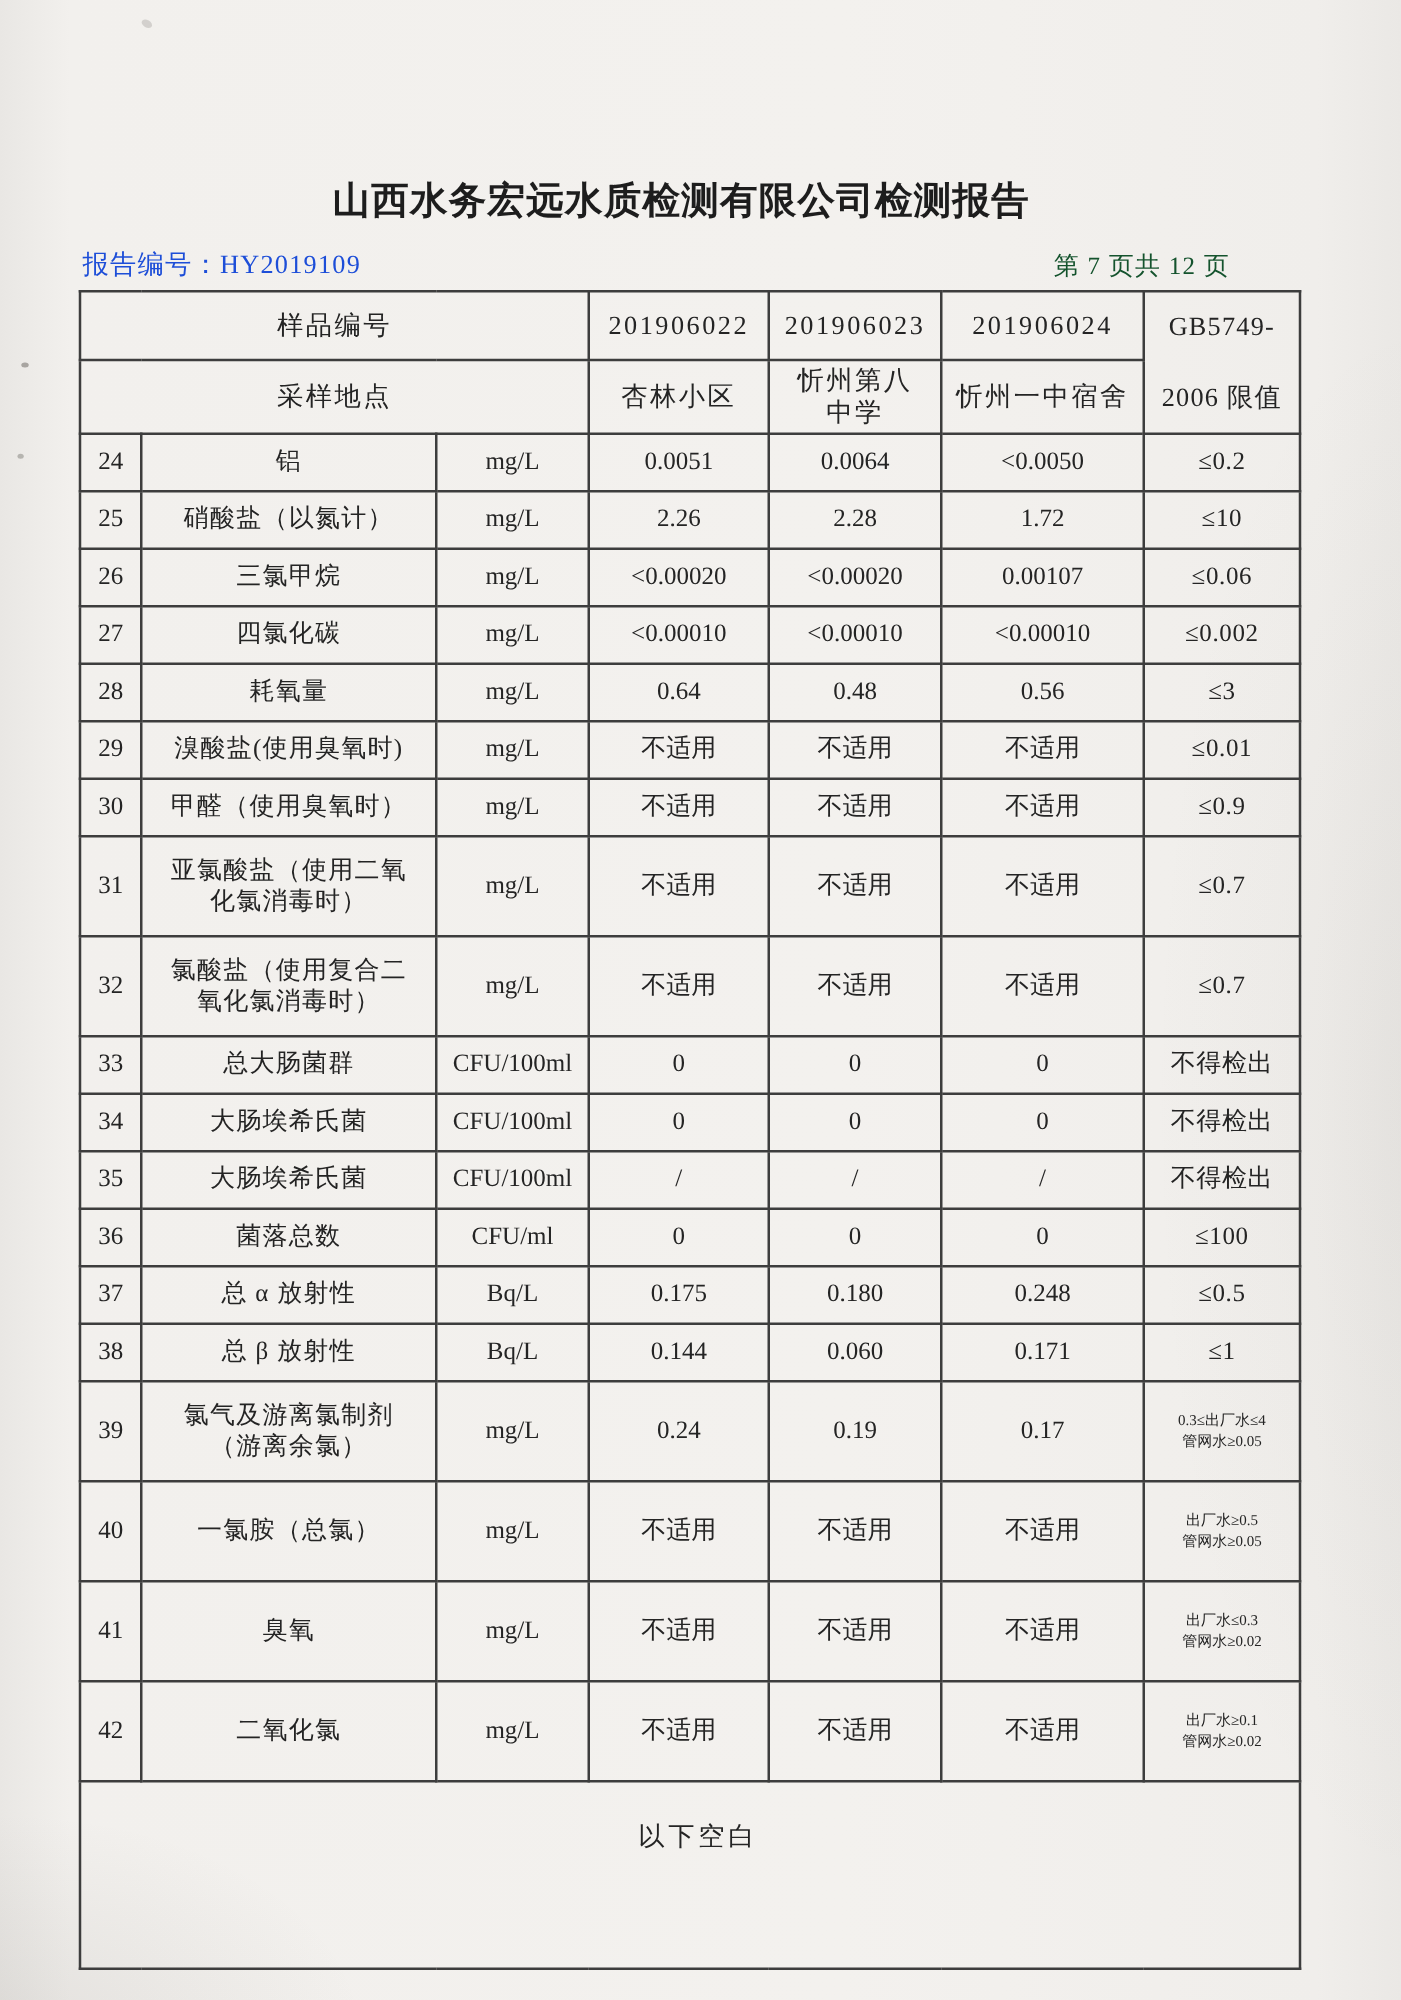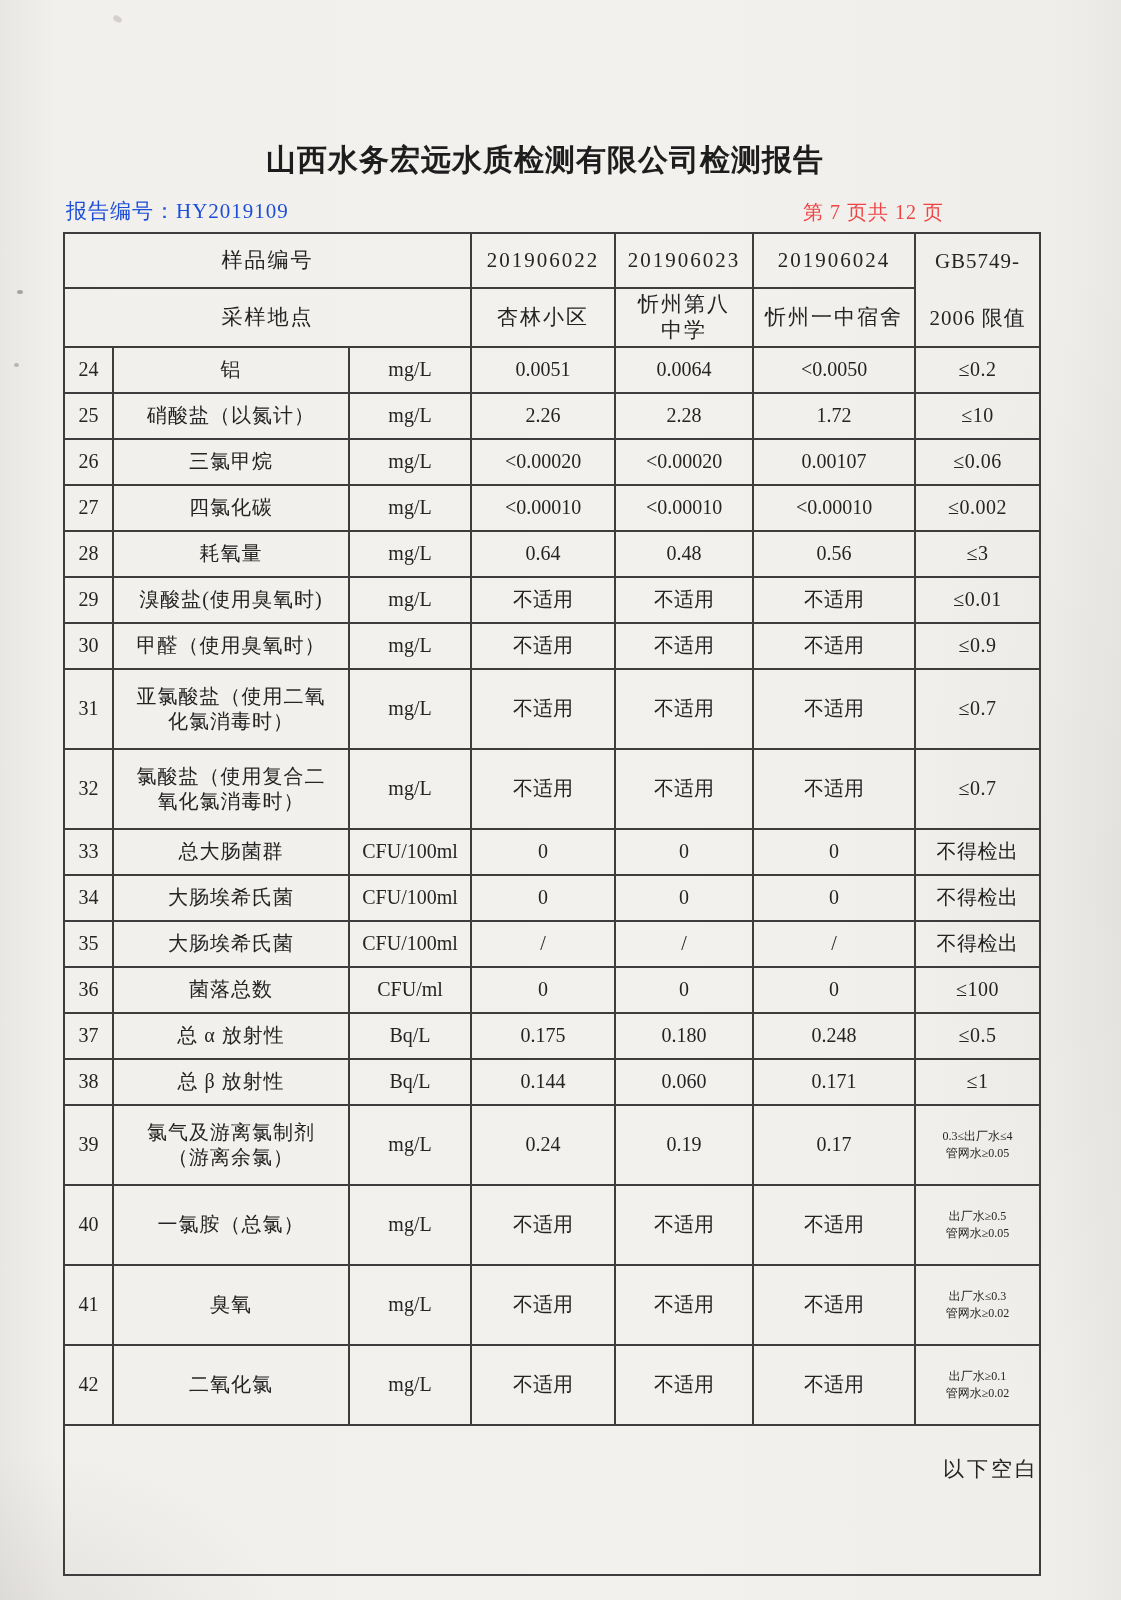--- a/index.html
+++ b/index.html
@@ -36,24 +36,24 @@
     top: 197px;
     left: 66px;
     font-size: 21px;
     letter-spacing: 1px;
     color: #1d4ed8;
   }
 
   .page-indicator {
     position: absolute;
     top: 199px;
-    left: 803px;
+    left: 843px;
     font-size: 20px;
     letter-spacing: 1px;
-    color: #ef4444;
+    color: #14532d;
   }
 
   table.results {
     position: absolute;
     left: 63px;
     top: 232px;
     width: 976px;
     border-collapse: collapse;
     table-layout: fixed;
   }
@@ -107,21 +107,21 @@
   td.cell-unit { font-size: 19px; }
   td.cell-limit { letter-spacing: 0.5px; }
   td.cell-limit.two-line {
     font-size: 12px;
     line-height: 1.4;
     letter-spacing: 0;
   }
 
   tr.end-row { height: 150px; }
   tr.end-row td {
-    text-align: right;
+    text-align: center;
     vertical-align: top;
     padding: 30px 0 0 13px;
     font-size: 21px;
     letter-spacing: 3px;
   }
 
   
   .speck {
     position: absolute;
     background: #8b8883;

